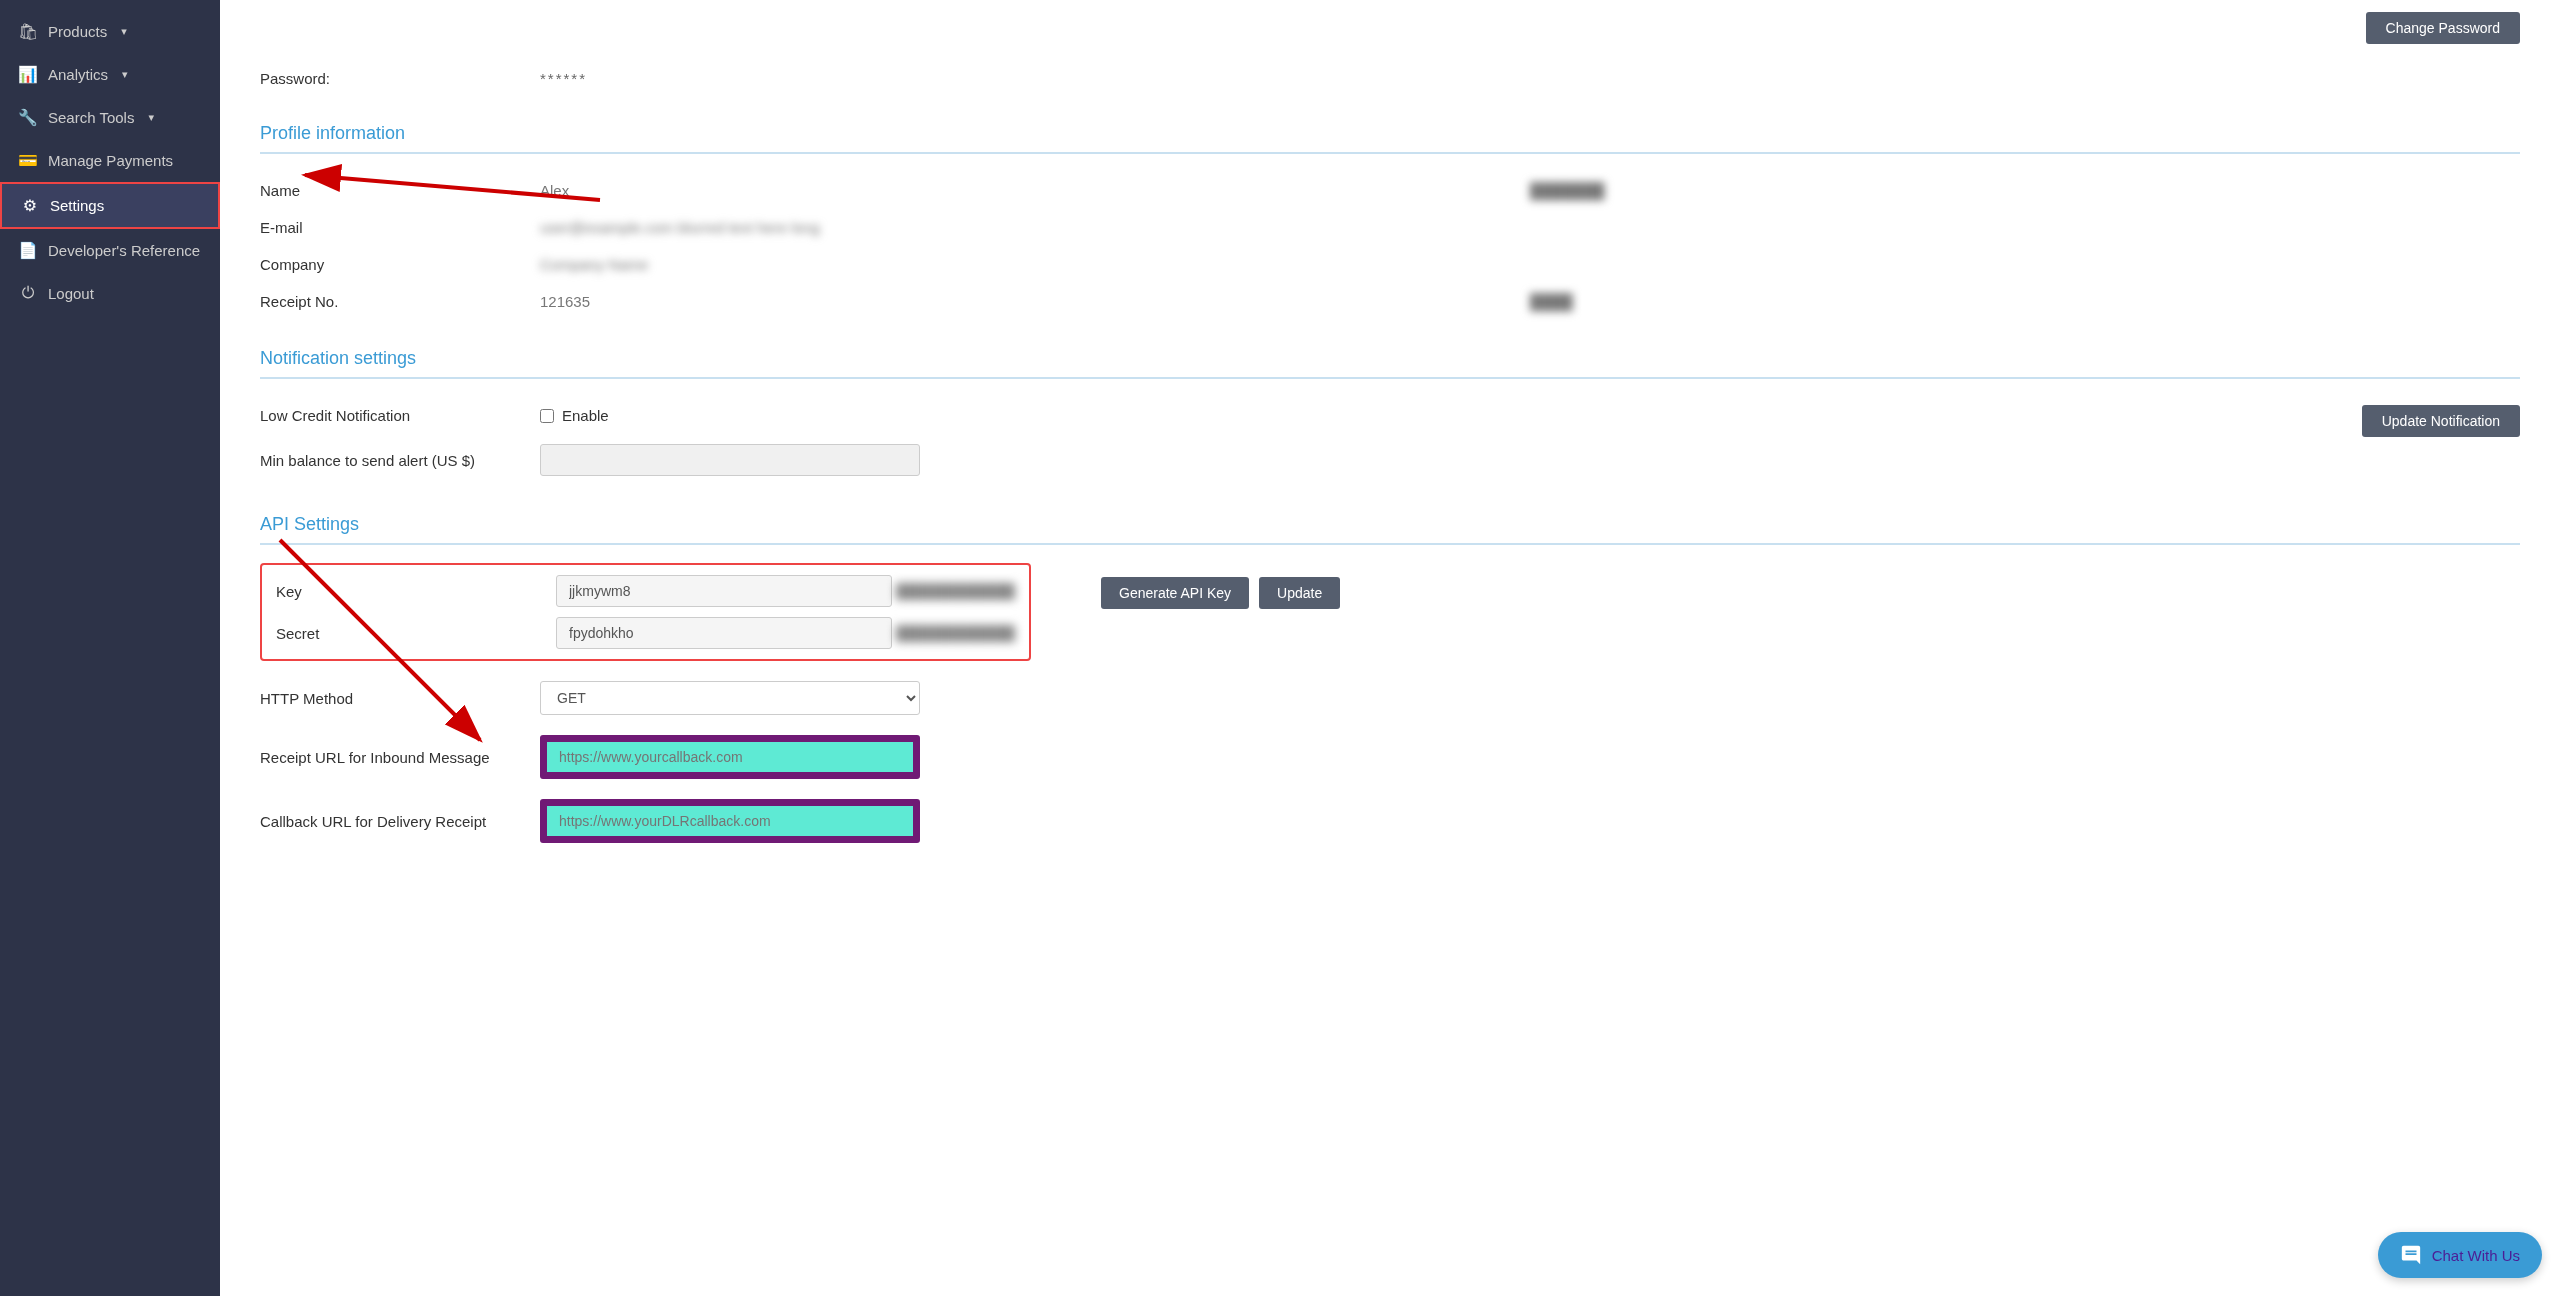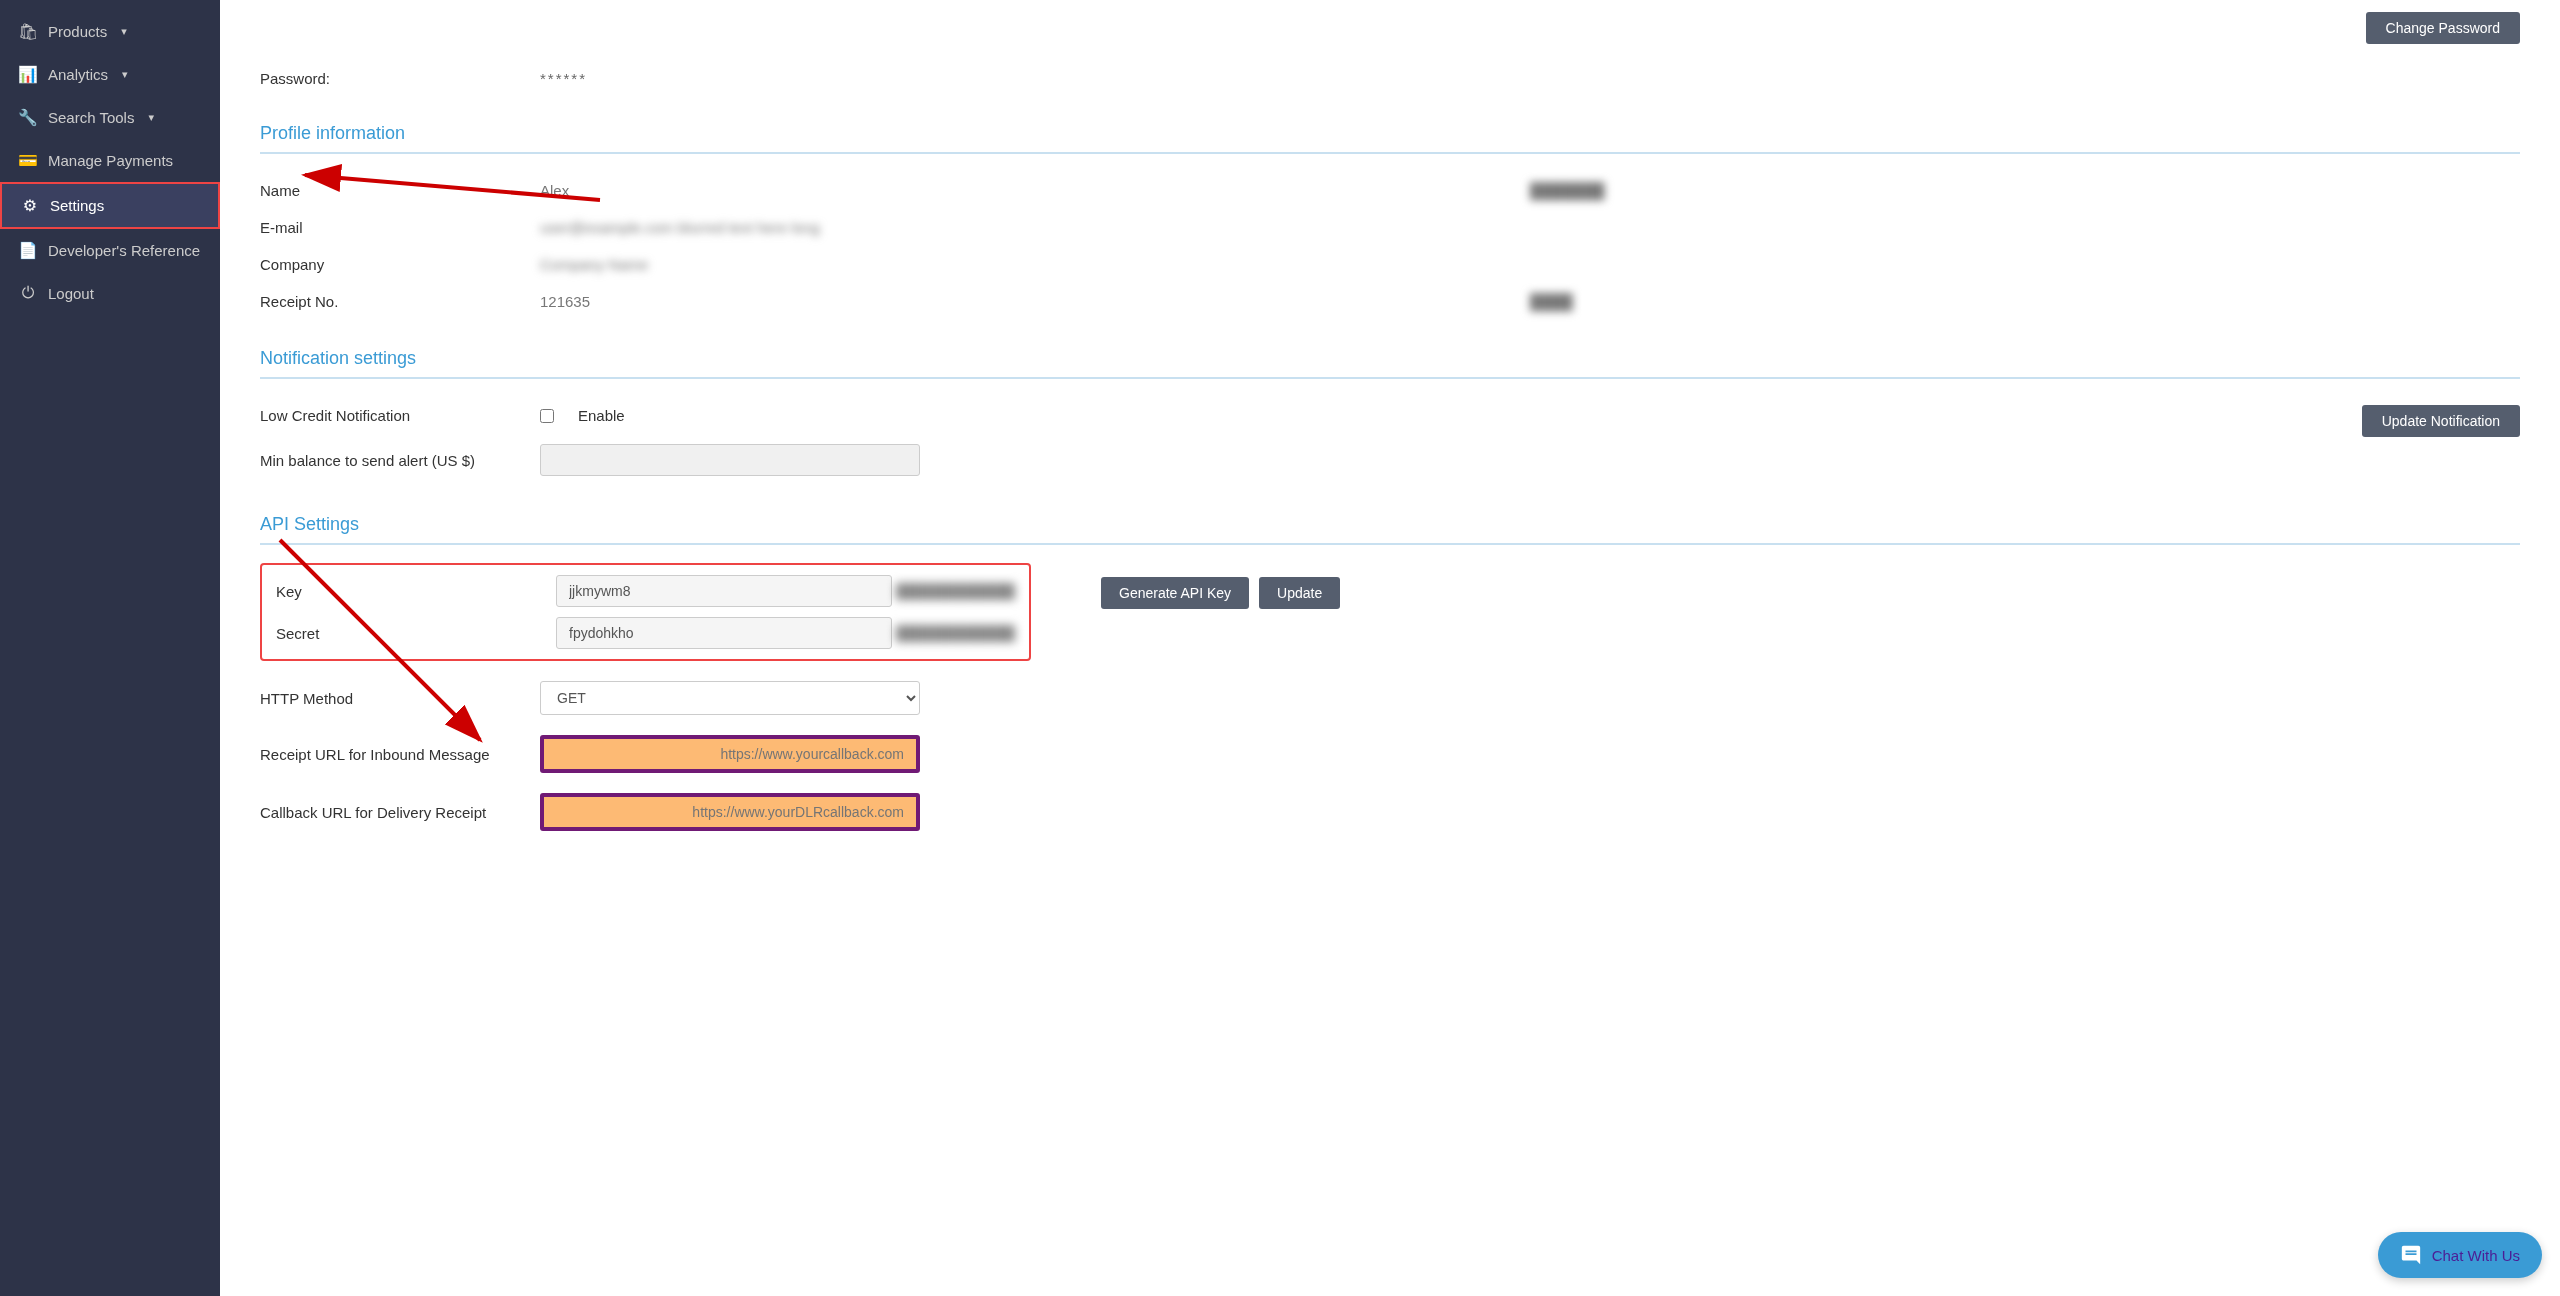--- a/index.html
+++ b/index.html
@@ -101,41 +101,40 @@
     .form-value.blurred {
       filter: blur(4px);
       user-select: none;
     }
 
     
     .notification-section { margin-top: 10px; }
     .checkbox-row {
       display: flex;
       align-items: center;
-      gap: 24px;
+      gap: 8px;
     }
     .checkbox-row input[type="checkbox"] { width: 14px; height: 14px; }
     .form-input {
       border: 1px solid #ccc;
       border-radius: 3px;
       padding: 7px 12px;
       font-size: 14px;
       width: 380px;
       background: #f0f0f0;
       color: #888;
     }
     .form-input-white {
-      border: 4px solid #701a75;
+      border: 7px solid #701a75;
       border-radius: 3px;
       padding: 7px 12px;
       font-size: 14px;
       width: 380px;
-      background: #fdba74;
+      background: #5eead4;
       color: #555;
-      text-align: right;
     }
 
     .update-notif-btn {
       background: #555e6e;
       color: #fff;
       border: none;
       padding: 8px 20px;
       font-size: 14px;
       cursor: pointer;
       border-radius: 3px;

